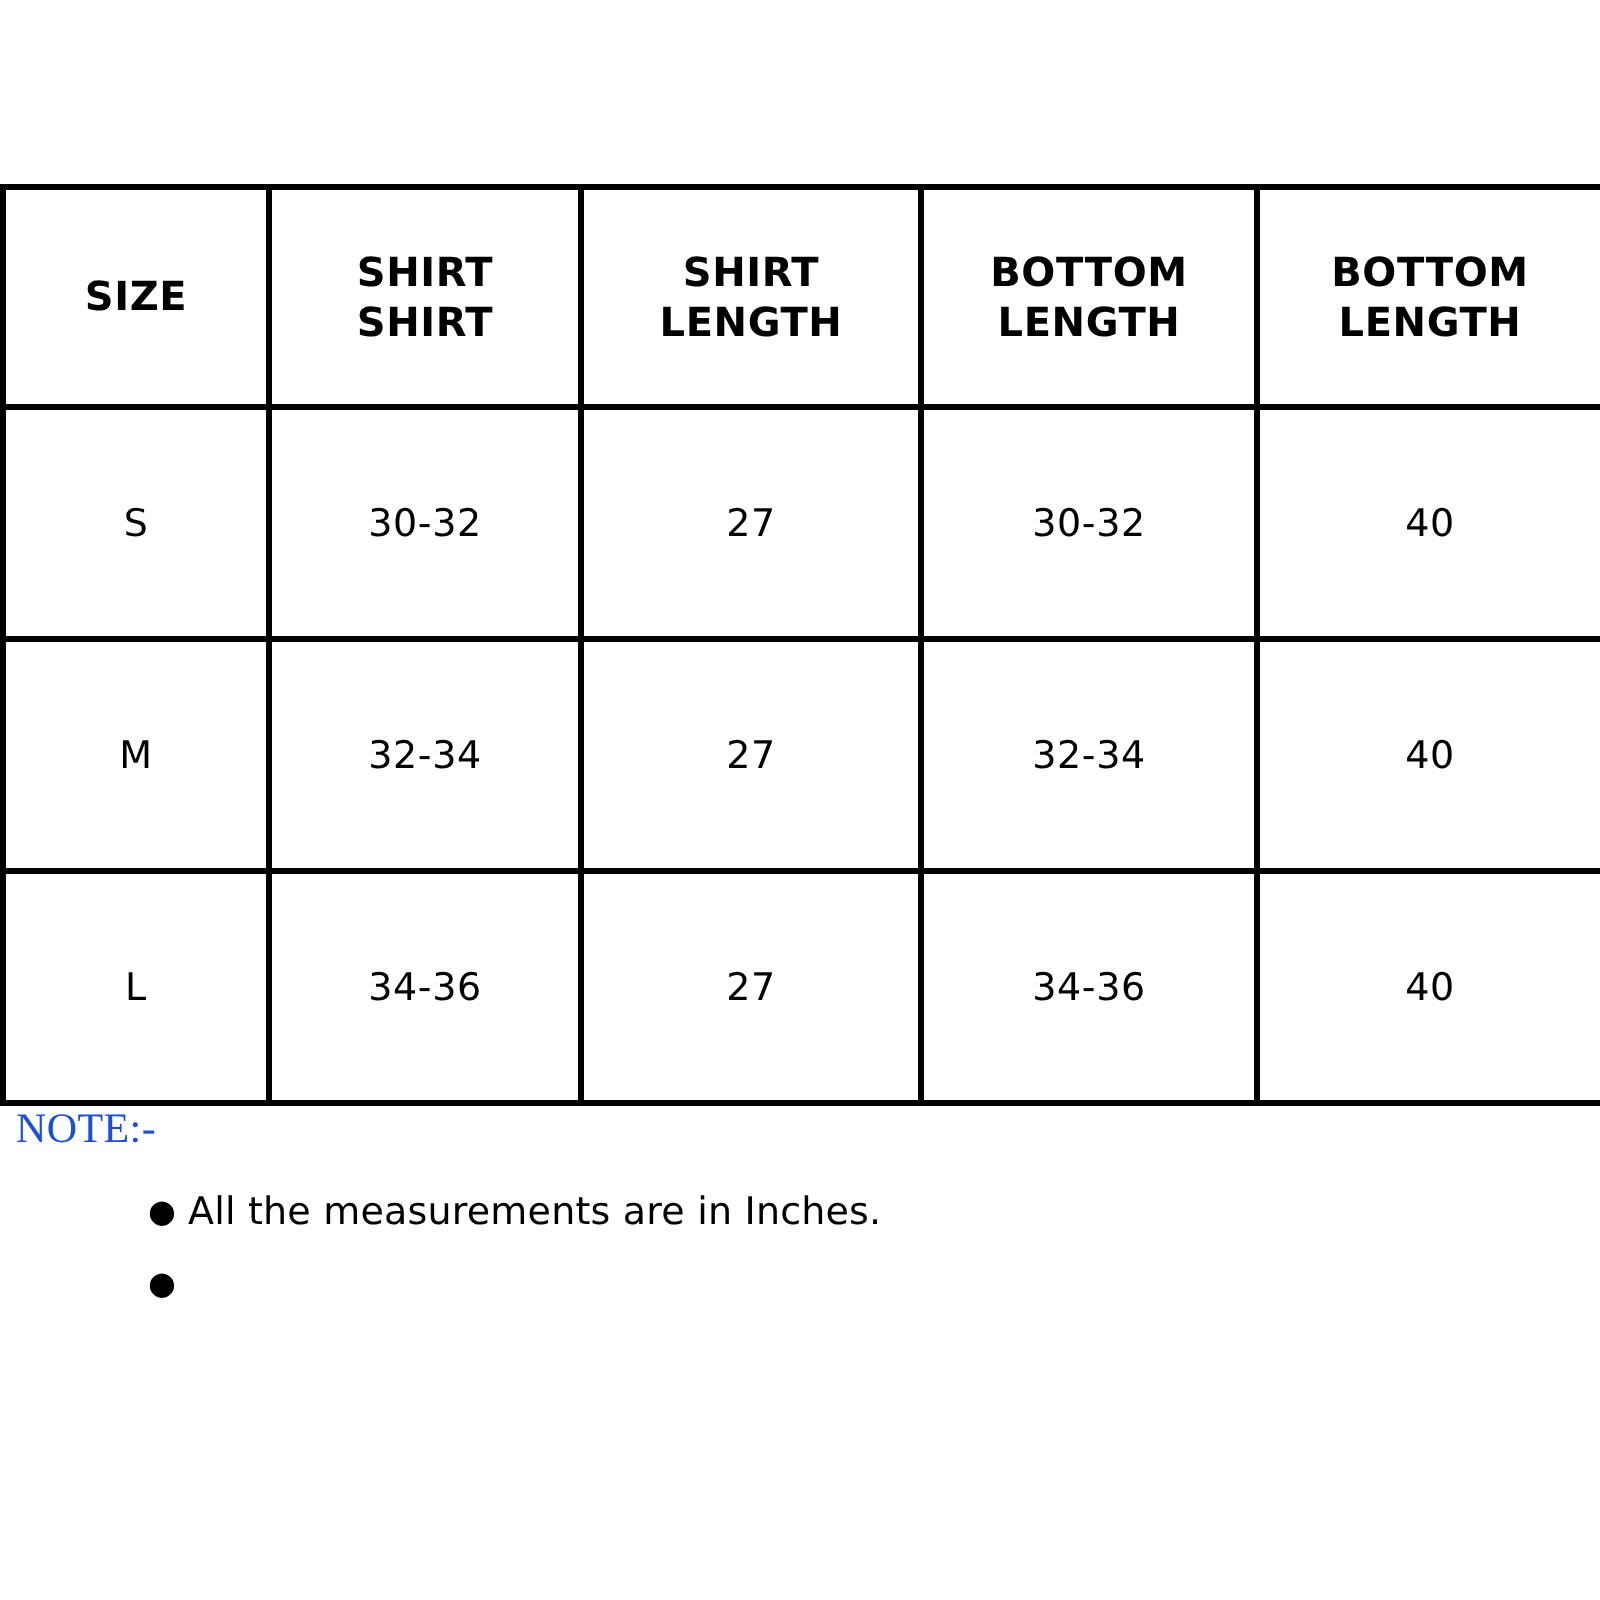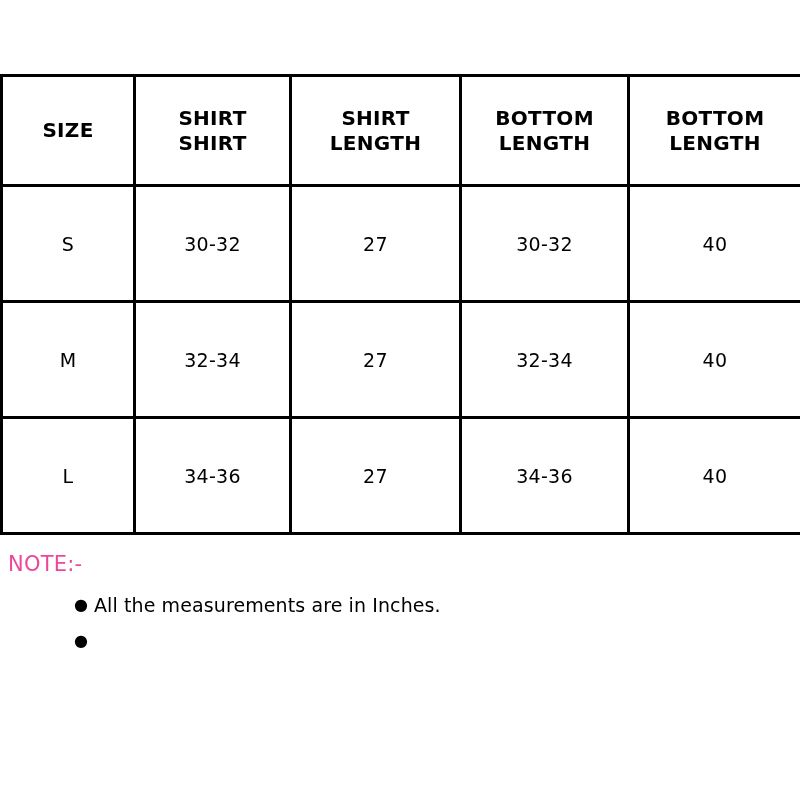--- a/index.html
+++ b/index.html
@@ -14,21 +14,21 @@
   #page {
     position: relative;
     width: 800px;
     height: 800px;
     background: #ffffff;
     overflow: hidden;
   }
   .chart-wrap {
     position: absolute;
     left: 0;
-    top: 74px;
+    top: 92px;
     width: 800px;
   }
   table.size-chart {
     border-collapse: collapse;
     width: 800px;
     table-layout: fixed;
   }
   table.size-chart td,
   table.size-chart th {
     border: 3px solid #000000;
@@ -59,23 +59,24 @@
   .hdr-line { display: block; }
 
   .note-block {
     position: absolute;
     left: 8px;
     top: 552px;
     width: 780px;
   }
   .note-title {
     font-size: 21px;
-    color: #ec4899;
+    color: #1d4ed8;
     margin: 0 0 18px 0;
     letter-spacing: 0.2px;
+    font-family: Liberation Serif, serif;
   }
   .note-list {
     margin: 0;
     padding: 0;
     list-style: none;
   }
   .note-list li {
     font-size: 19px;
     color: #000000;
     margin: 0 0 14px 0;

